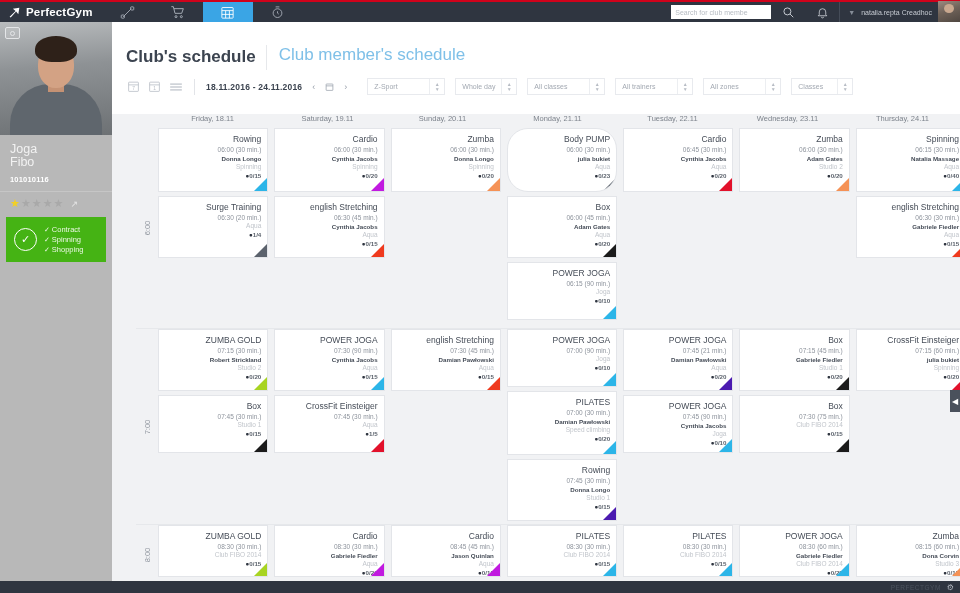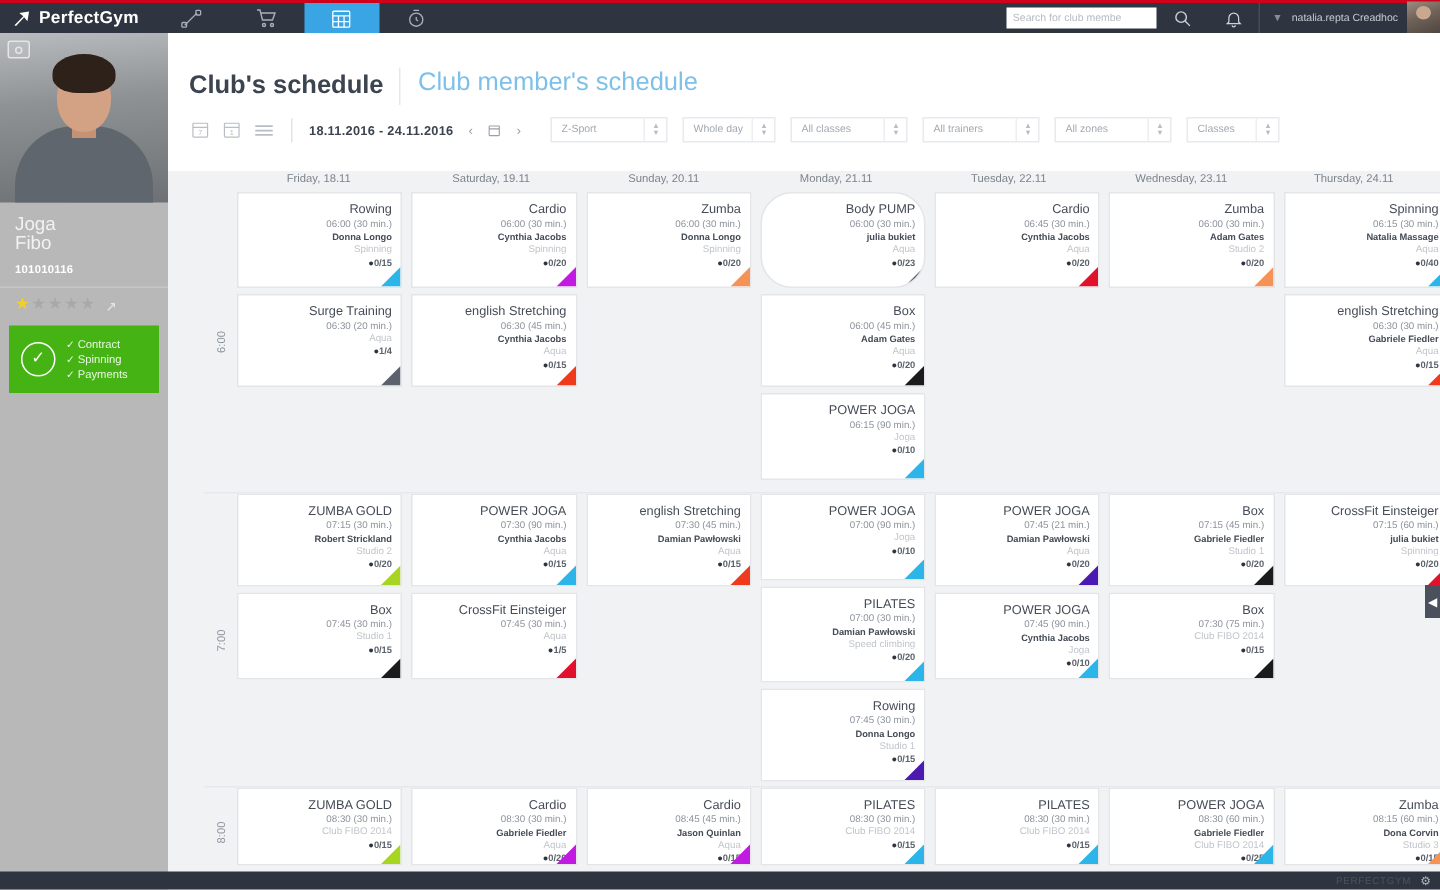--- a/index.html
+++ b/index.html
@@ -281,21 +281,21 @@
     <span class="star">★</span>
     <span class="star">★</span>
     <span class="star">★</span>
     <span id="rating-arrow">↗</span>
   </div>
   <div id="member-status">
     <div id="status-check">✓</div>
     <div id="status-list">
       <div>Contract</div>
       <div>Spinning</div>
-      <div>Payments</div>
+      <div>Shopping</div>
     </div>
   </div>
 </div>
 
 <div id="content">
 
   <div id="page-head">
     <div id="tabs">
       <div class="tab active">Club's schedule</div>
       <div class="tab inactive">Club member's schedule</div>

